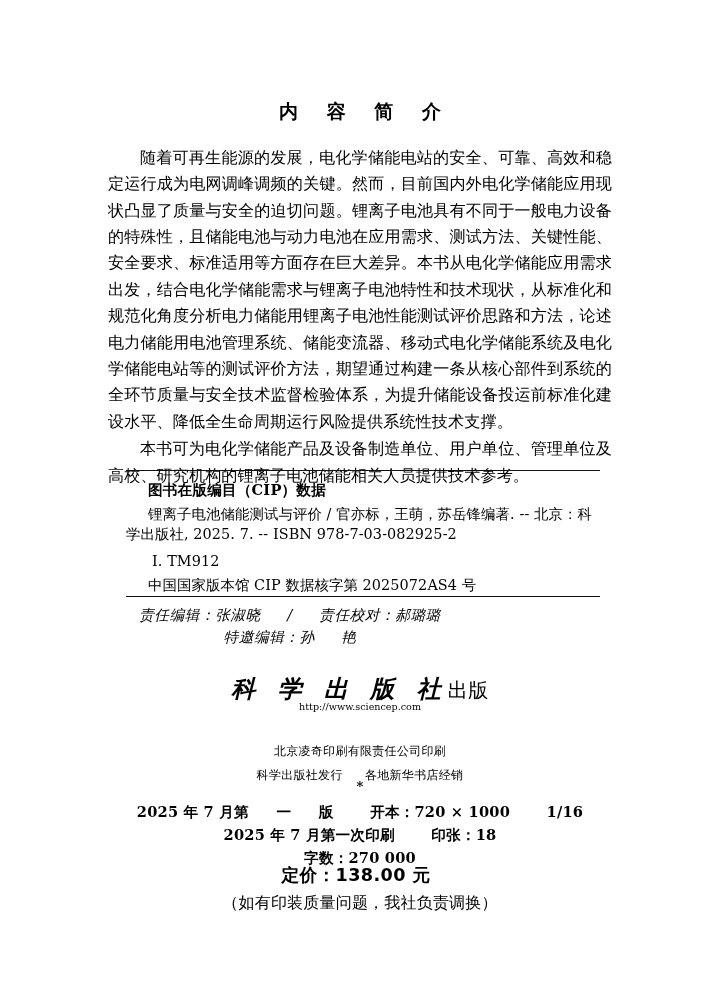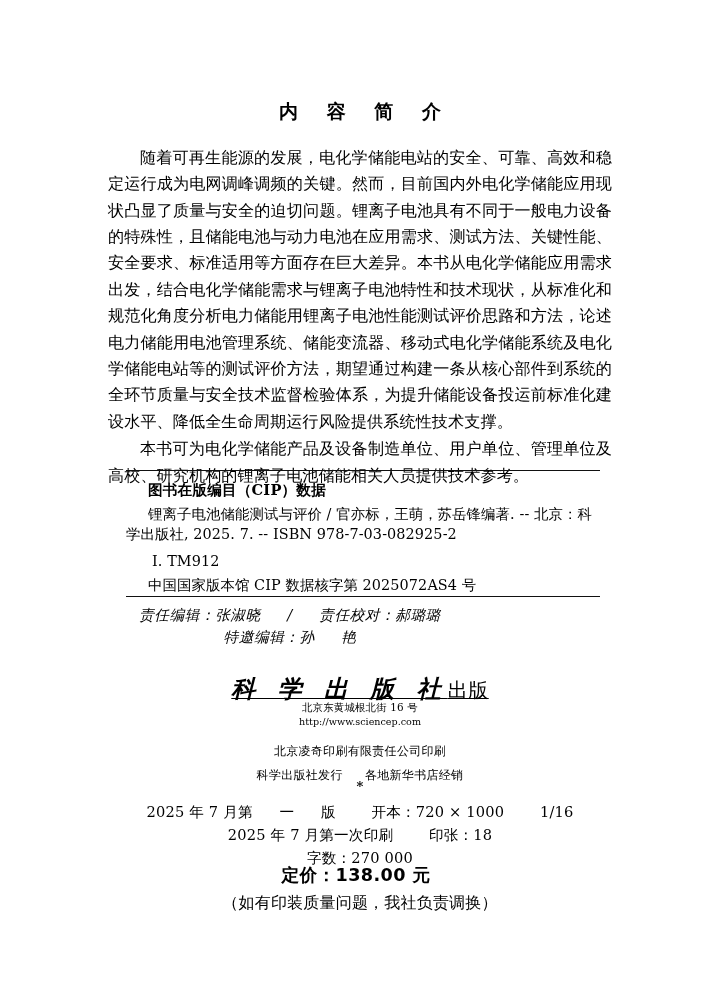--- a/index.html
+++ b/index.html
@@ -121,21 +121,20 @@
   .spacer-wide { display: inline-block; width: 16px; }
 
   
   .publisher-line {
     position: absolute;
     left: 0;
     top: 673px;
     width: 720px;
     text-align: center;
     white-space: nowrap;
-    text-decoration: underline;
   }
   .publisher-logo {
     font-family: "DejaVu Serif", "Liberation Serif", serif;
     font-style: italic;
     font-weight: bold;
     font-size: 24px;
     letter-spacing: 7px;
     vertical-align: baseline;
   }
   .publisher-suffix {
@@ -192,21 +191,21 @@
   .edition-block {
     position: absolute;
     left: 0;
     top: 800px;
     width: 720px;
     text-align: center;
     font-size: 14.6px;
     line-height: 23.2px;
     letter-spacing: 0.2px;
   }
-  .edition-line { margin: 0; white-space: nowrap; }
+  .edition-line { margin: 0; white-space: nowrap; font-weight: bold; }
   .gap-md { display: inline-block; width: 17px; }
   .gap-lg { display: inline-block; width: 26px; }
 
   
   .price-line {
     position: absolute;
     left: 0;
     top: 864px;
     width: 712px;
     text-align: center;
@@ -261,21 +260,20 @@
       <span class="spacer-wide"></span>
       <span>艳</span>
     </p>
   </div>
 
   <div class="publisher-line">
     <span class="publisher-logo">科 学 出 版 社</span><span class="publisher-suffix">出版</span>
   </div>
 
   <div class="address-block">
-    <p class="address-line">北京东黄城根北街 16 号</p>
     <p class="address-line address-url">http://www.sciencep.com</p>
   </div>
 
   <div class="printing-block">
     <p class="printing-line">北京凌奇印刷有限责任公司印刷</p>
     <p class="printing-line">
       <span>科学出版社发行</span>
       <span class="distrib-gap"></span>
       <span>各地新华书店经销</span>
     </p>

